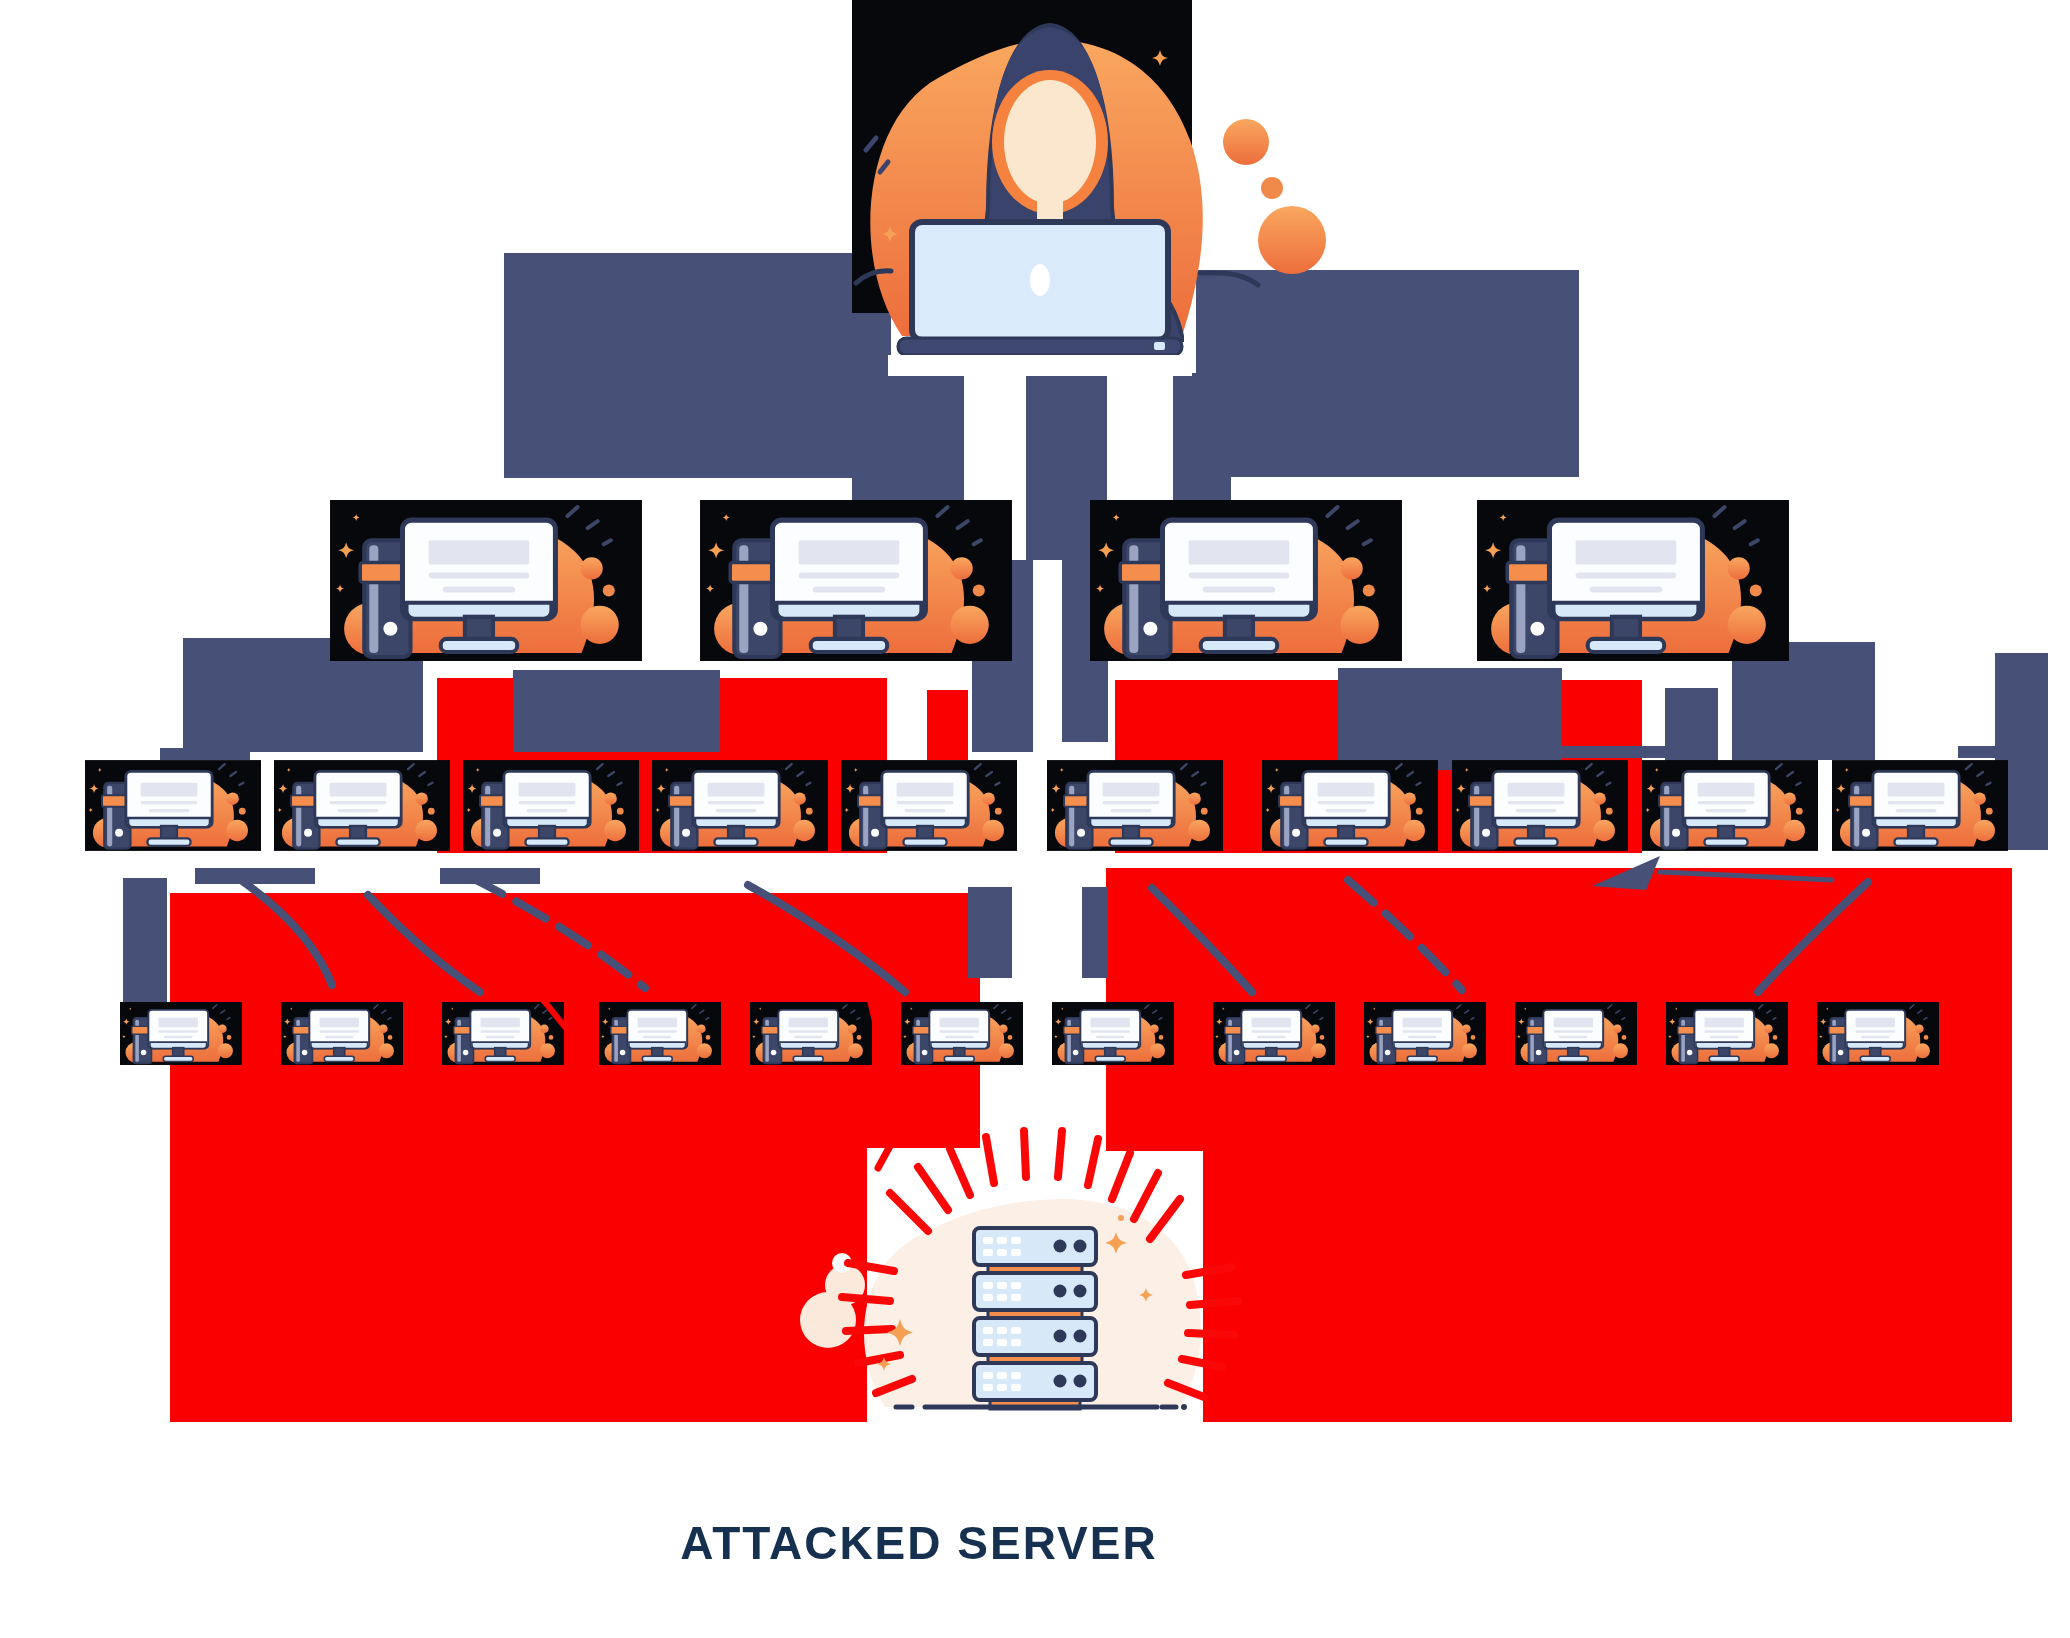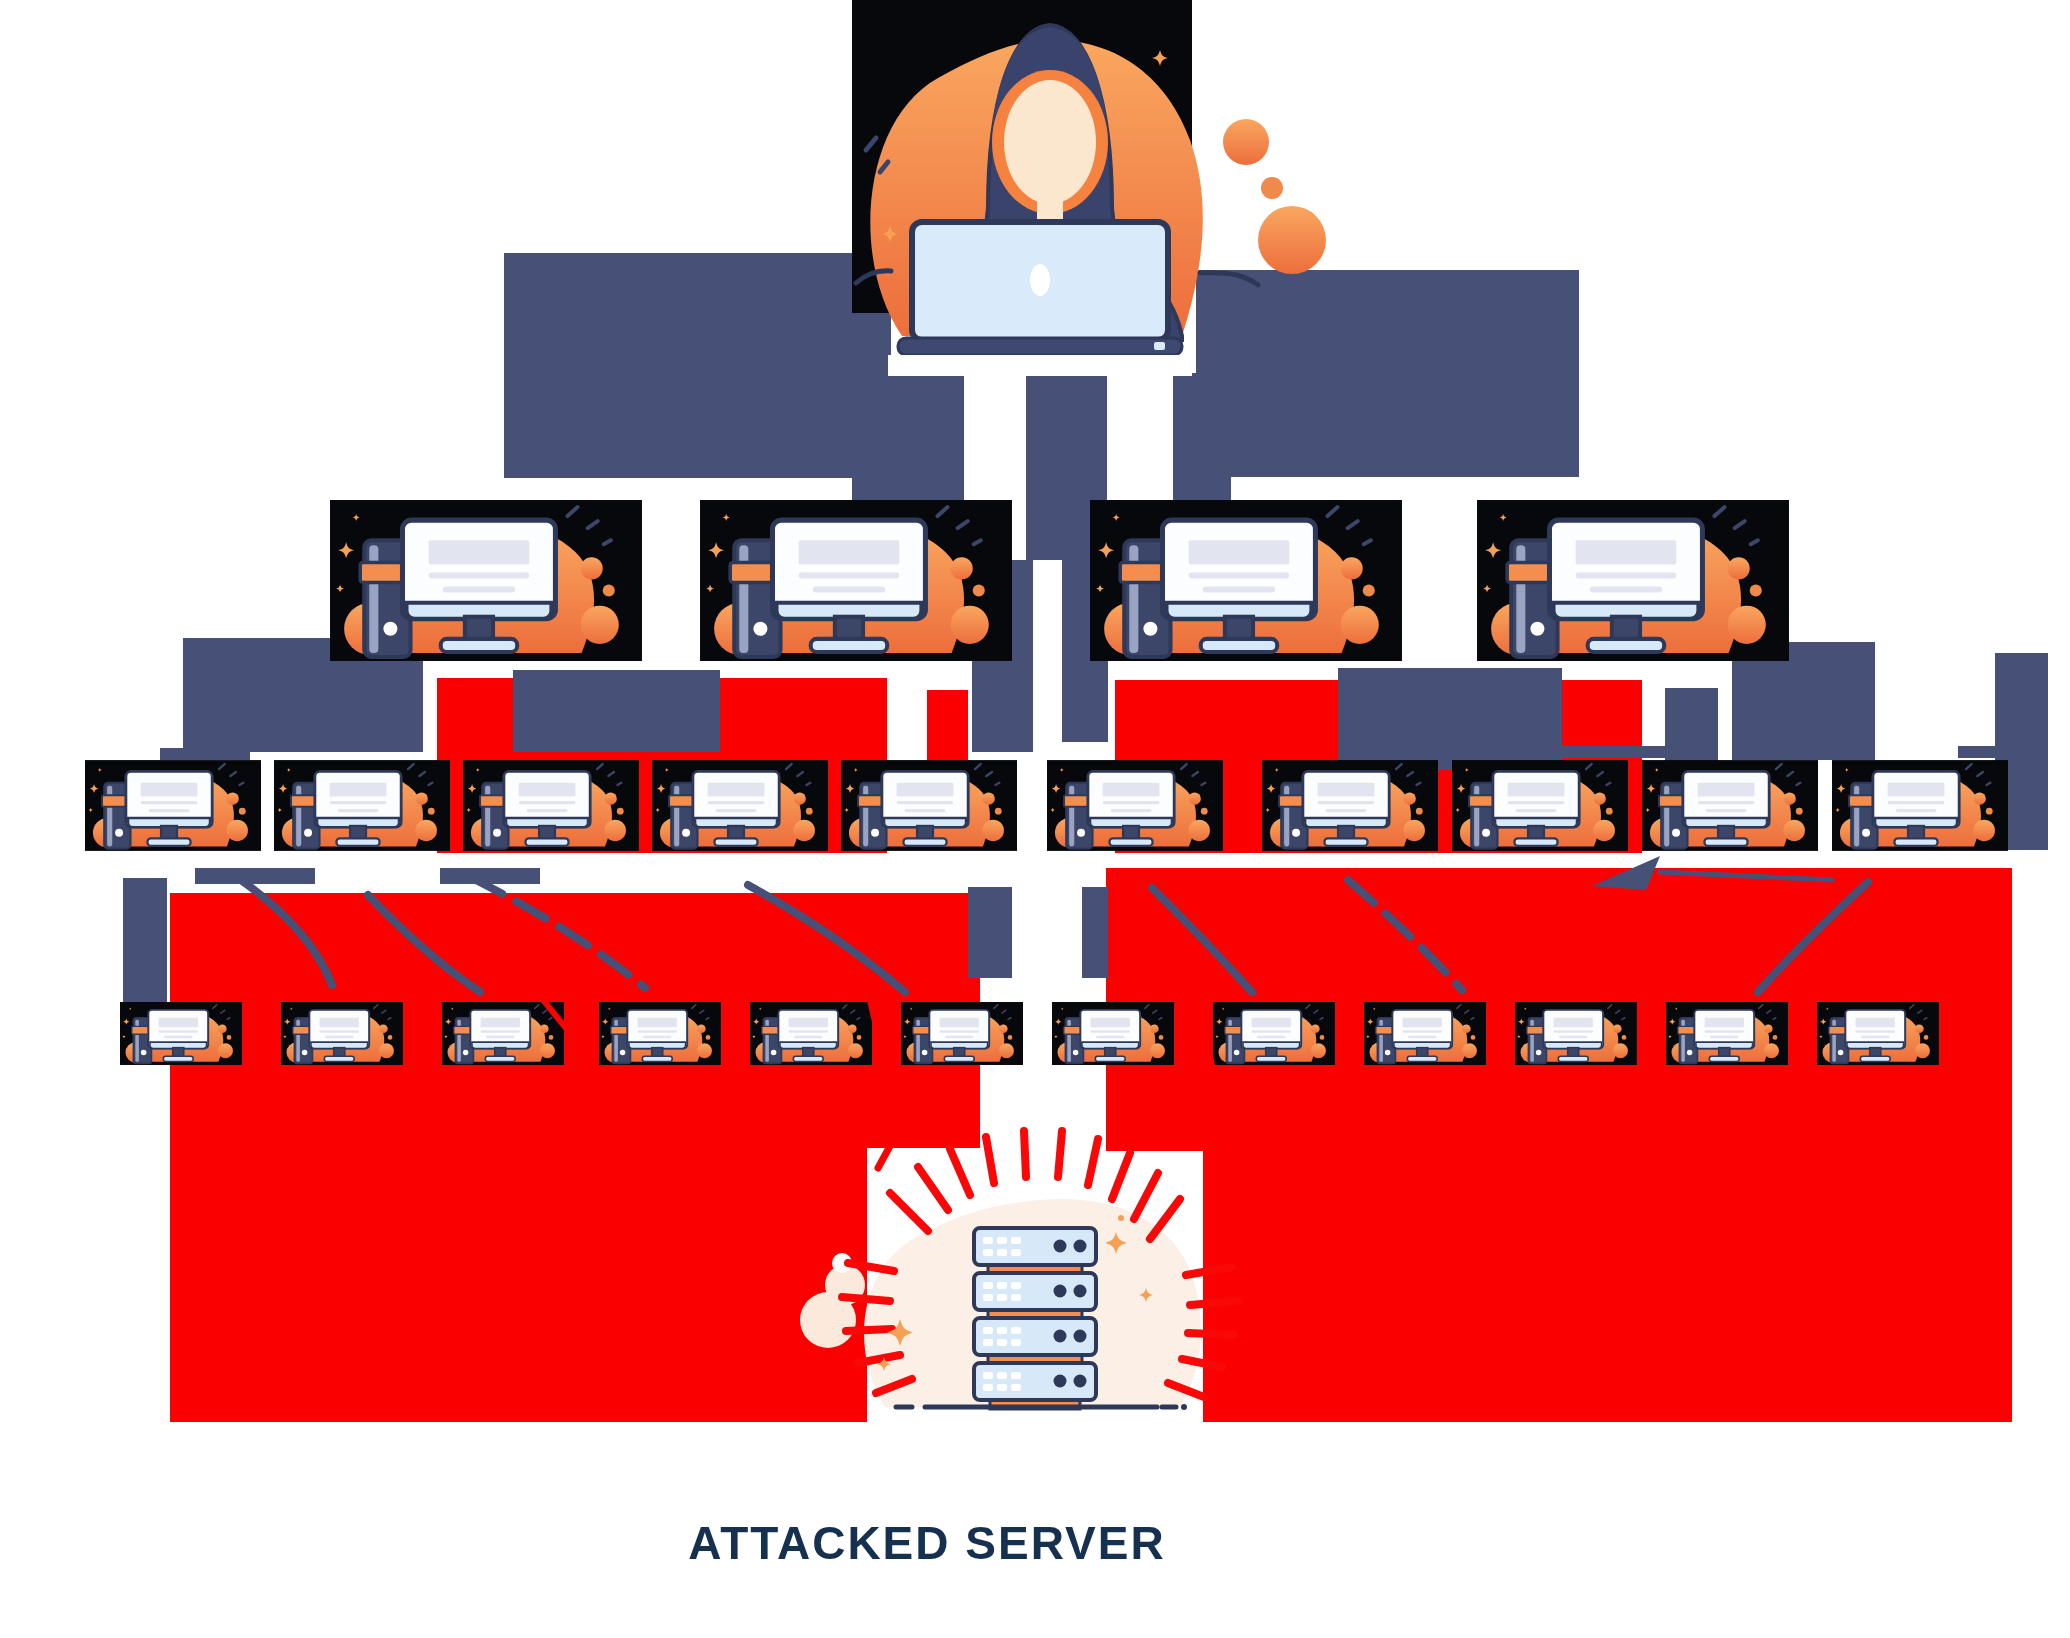--- a/index.html
+++ b/index.html
@@ -3,21 +3,21 @@
 <meta charset="utf-8">
 <style>
   html,body{margin:0;padding:0;background:#ffffff;}
   .stage{position:relative;width:2070px;height:1638px;background:#ffffff;overflow:hidden;
          font-family:"Liberation Sans",sans-serif;}
   .layer{position:absolute;left:0;top:0;width:2070px;height:1638px;pointer-events:none;}
   .block{position:absolute;}
   .pc{position:absolute;}
   #curves{position:absolute;left:0;top:0;}
   .illus{position:absolute;}
-  .caption{position:absolute;top:1516px;left:16px;width:1822px;text-align:center;
+  .caption{position:absolute;top:1516px;left:8px;width:1822px;text-align:center;
            font-size:46px;font-weight:800;letter-spacing:2px;color:#16304F;}
   .defs{position:absolute;width:0;height:0;overflow:hidden;}
 </style>
 </head>
 <body>
 
 <svg class="defs" aria-hidden="true">
   <defs>
     <linearGradient id="og" x1="0" y1="0" x2="0" y2="1">
       <stop offset="0" stop-color="#F9A75F"></stop>

